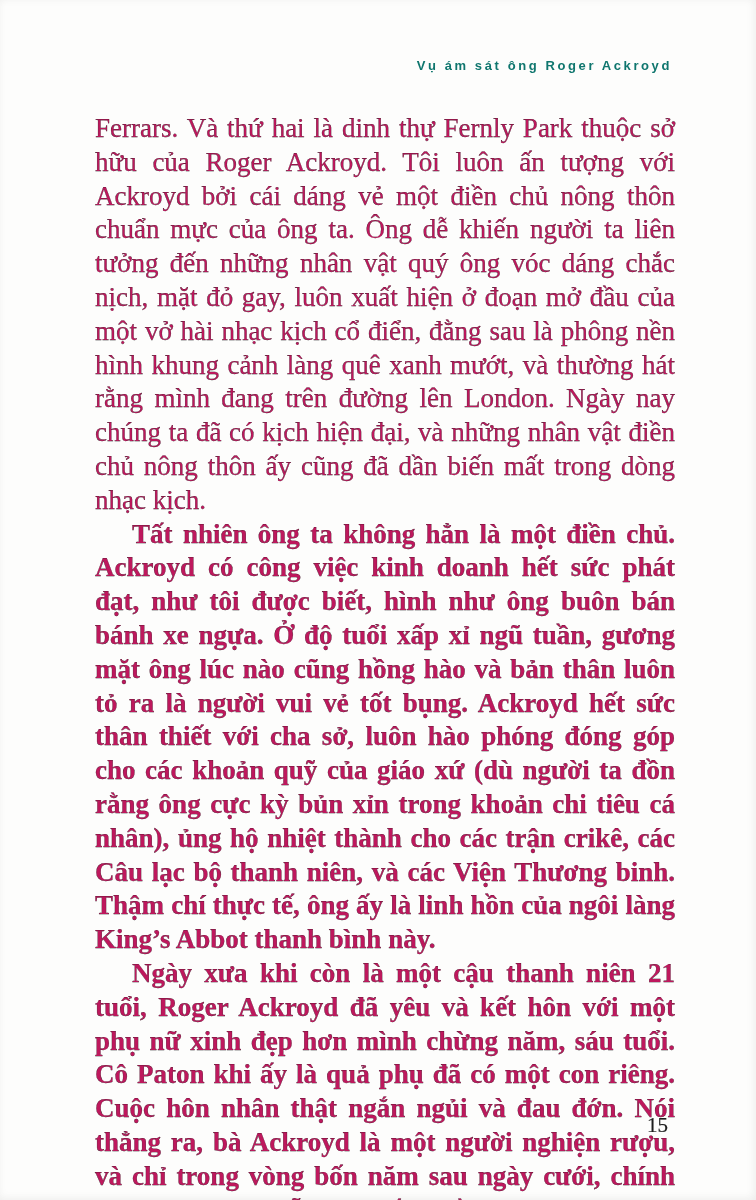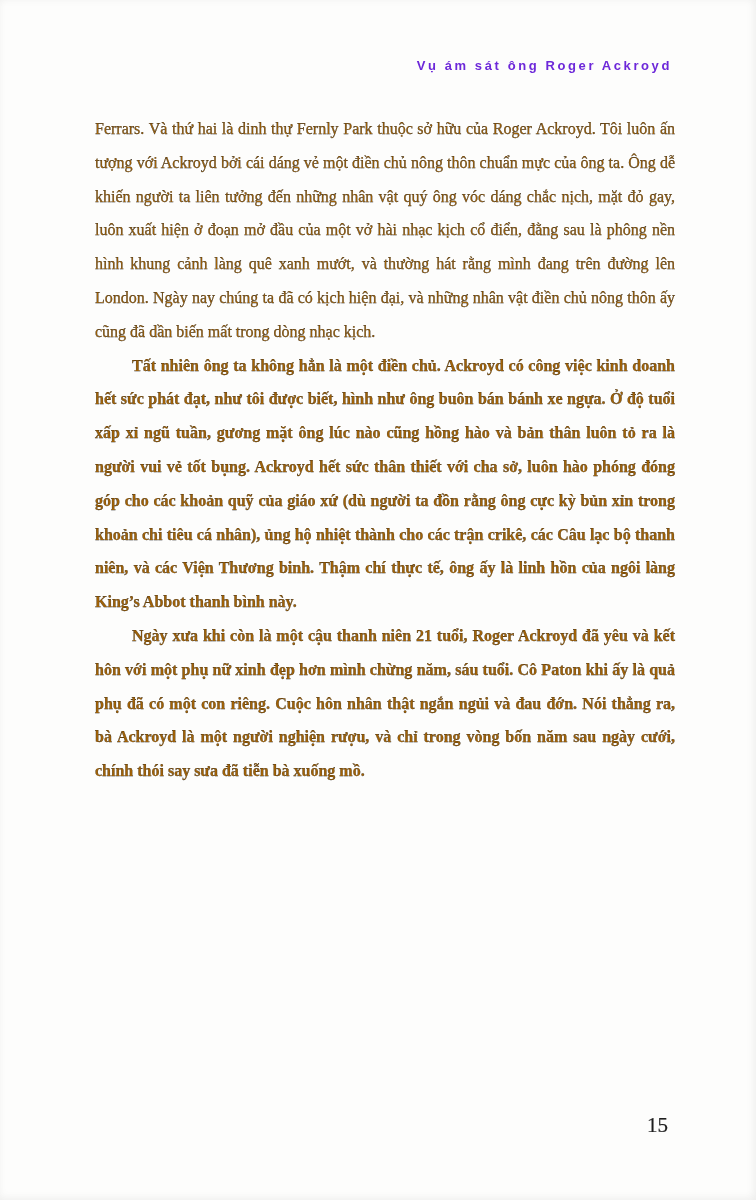--- a/index.html
+++ b/index.html
@@ -17,34 +17,34 @@
     box-shadow: inset -3px 0 8px rgba(0,0,0,0.04), inset 0 -3px 8px rgba(0,0,0,0.03);
   }
   .running-header {
     position: absolute;
     top: 58px;
     right: 84px;
     font-family: "Liberation Sans", sans-serif;
     font-weight: bold;
     font-size: 13px;
     letter-spacing: 2.6px;
-    color: #6d28d9;
+    color: #0f766e;
     white-space: nowrap;
   }
   .text-block {
     position: absolute;
     left: 95px;
     top: 112px;
     width: 580px;
   }
   .text-block p {
-    font-size: 16px;
+    font-size: 27px;
     line-height: 33.8px;
     text-align: justify;
-    color: #a16207;
+    color: #be185d;
     -webkit-text-stroke: 0.25px #161616;
   }
   .text-block p.indent {
     text-indent: 37px;
     font-weight: bold;
   }
   .page-number {
     position: absolute;
     right: 88px;
     bottom: 62px;

